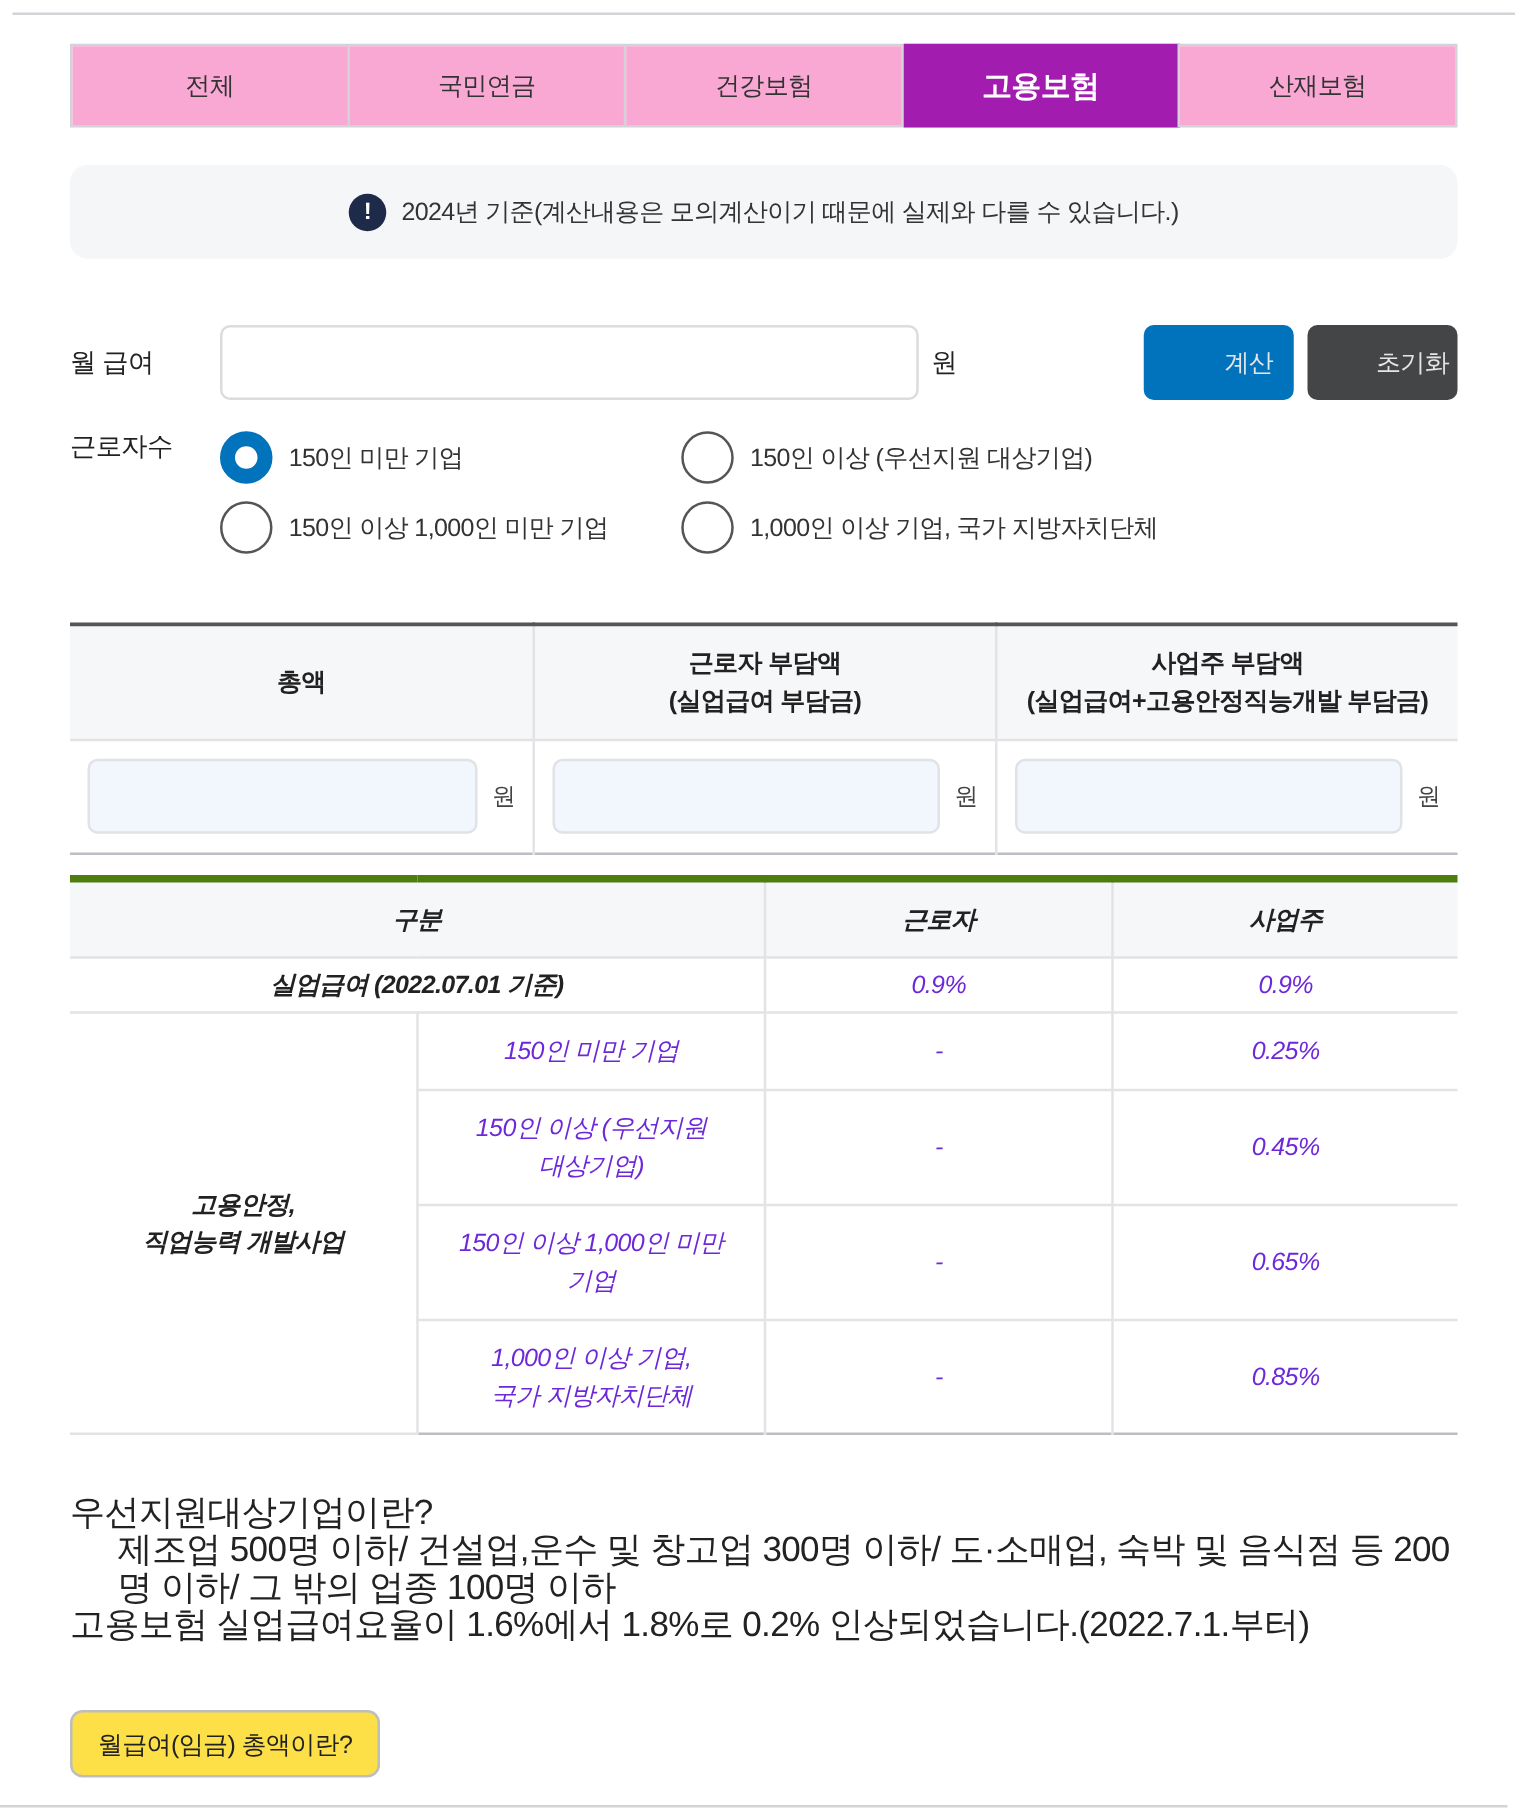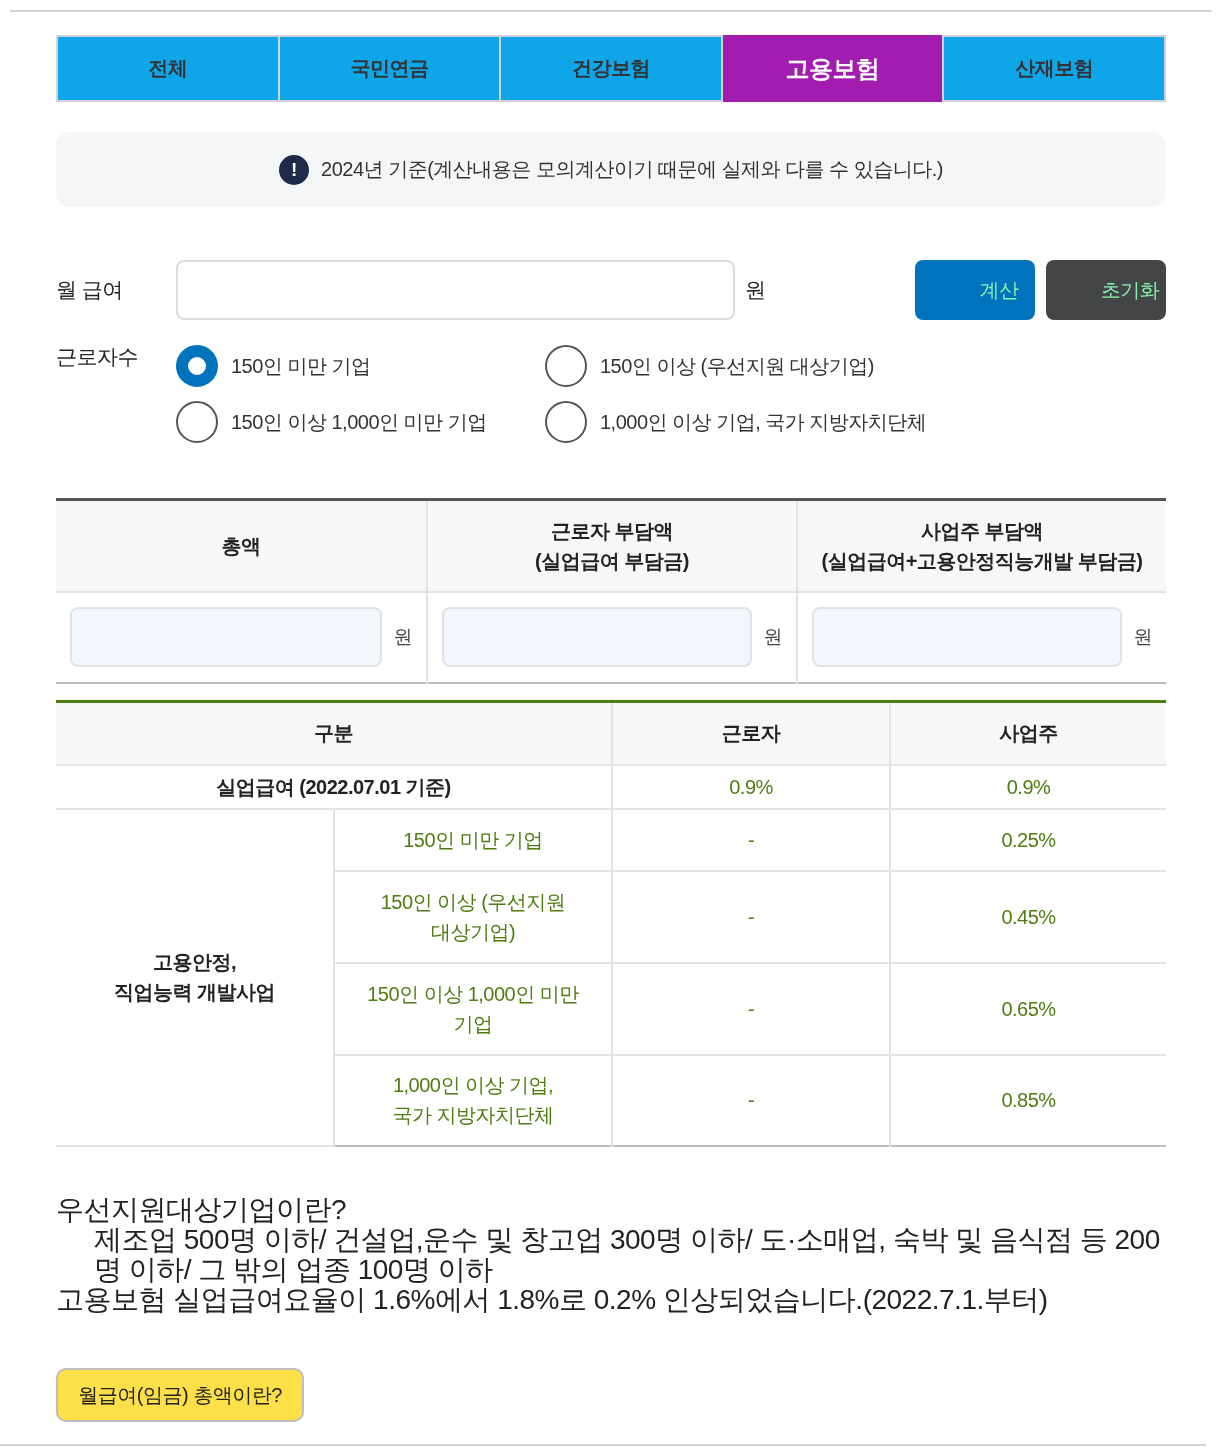--- a/index.html
+++ b/index.html
@@ -4,53 +4,53 @@
 <style>
   * { box-sizing: border-box; margin: 0; padding: 0; }
   html, body { width: 1232px; height: 1454px; background: #ffffff; overflow: hidden; }
   body { font-family: "Liberation Sans", "DejaVu Sans", sans-serif; color: #222222; position: relative; letter-spacing: -0.5px; }
 
   .top-rule { position: absolute; left: 10px; top: 10px; width: 1202px; height: 2px; background: #d4d4d8; }
   .bottom-rule { position: absolute; left: 0; top: 1444px; width: 1206px; height: 2px; background: #d4d4d8; }
 
   
   .tabs { position: absolute; left: 56px; top: 35px; width: 1110px; height: 67px; display: flex; border: 2px solid #d2d3d8; }
-  .tab { flex: 1; display: flex; align-items: center; justify-content: center; font-size: 20px; color: #333; border-right: 2px solid #d2d3d8; cursor: pointer; background: #0ea5e9; font-weight: bold; }
+  .tab { flex: 1; display: flex; align-items: center; justify-content: center; font-size: 20px; color: #333; border-right: 2px solid #d2d3d8; cursor: pointer; background: #f9a8d4; }
   .tab:last-child { border-right: none; }
   .tab.active { background: #a21caf; color: #fff; font-weight: bold; font-size: 24px; margin: -2px 0; }
 
   
   .notice { position: absolute; left: 56px; top: 132px; width: 1110px; height: 75px; background: #f5f6f7; border-radius: 14px; display: flex; align-items: center; justify-content: center; font-size: 20px; color: #333; }
   .notice-icon { width: 30px; height: 30px; border-radius: 50%; background: #1e2a4a; color: #fff; font-weight: bold; font-size: 19px; display: flex; align-items: center; justify-content: center; margin-right: 12px; letter-spacing: 0; }
 
   
   .label { position: absolute; font-size: 21px; color: #222; text-align: center; }
   .salary-input { position: absolute; left: 176px; top: 260px; width: 559px; height: 60px; border: 2px solid #dcdcdc; border-radius: 8px; background: #fff; font-size: 20px; padding: 0 14px; }
   .won-main { position: absolute; left: 745px; top: 276px; font-size: 21px; }
-  .btn { position: absolute; top: 260px; height: 60px; border-radius: 8px; color: #86efac; font-size: 20px; display: flex; align-items: center; justify-content: center; cursor: pointer; padding-left: 48px; }
+  .btn { position: absolute; top: 260px; height: 60px; border-radius: 8px; color: #e5e5e5; font-size: 20px; display: flex; align-items: center; justify-content: center; cursor: pointer; padding-left: 48px; }
   .btn-calc { left: 915px; width: 120px; background: #0073bc; }
   .btn-reset { left: 1046px; width: 120px; background: #444547; }
 
   .radio { position: absolute; display: flex; align-items: center; font-size: 20px; color: #333; cursor: pointer; }
   .radio-circle { width: 42px; height: 42px; border-radius: 50%; border: 2px solid #555; margin-right: 13px; background: #fff; flex-shrink: 0; }
   .radio-circle.checked { border: 12px solid #0073bc; }
 
   
   table { border-collapse: collapse; position: absolute; left: 56px; width: 1110px; }
   .res-table { top: 498px; border-top: 3px solid #555; border-bottom: 2px solid #bcbec4; }
   .res-table th { background: #f6f7f9; height: 92px; font-size: 20px; font-weight: bold; color: #222; border-right: 2px solid #e3e3e6; border-bottom: 2px solid #e3e3e6; line-height: 30px; }
   .res-table th:last-child, .res-table td:last-child { border-right: none; margin-left: 16px; }
   .res-table td { height: 91px; border-right: 2px solid #e3e3e6; padding: 0 14px; }
   .out-wrap { display: flex; align-items: center; }
   .out-box { flex: 1; height: 60px; border: 2px solid #e0e2e6; border-radius: 8px; background: #f2f7fd; }
   .out-won { width: 30px; text-align: right; font-size: 19px; color: #444; }
 
-  .rate-table { top: 700px; border-top: 3px solid #4d7c0f; border-bottom: 2px solid #bcbec4; }
+  .rate-table { top: 700px; border-top: 6px solid #4d7c0f; border-bottom: 2px solid #bcbec4; font-style: italic; }
   .rate-table th { background: #f6f7f9; height: 63px; font-size: 20px; font-weight: bold; border-right: 2px solid #e3e3e6; border-bottom: 2px solid #e3e3e6; }
-  .rate-table td { text-align: center; font-size: 20px; color: #4d7c0f; border-right: 2px solid #e3e3e6; border-bottom: 2px solid #e3e3e6; line-height: 30px; }
+  .rate-table td { text-align: center; font-size: 20px; color: #6d28d9; border-right: 2px solid #e3e3e6; border-bottom: 2px solid #e3e3e6; line-height: 30px; }
   .rate-table tr:last-child td { border-bottom: none; }
   .rate-table th:last-child, .rate-table td:last-child { border-right: none; }
   .rate-table td.bold { font-weight: bold; color: #222; }
 
   
   .notes { position: absolute; left: 56px; top: 1195px; width: 1110px; font-size: 28px; color: #222; line-height: 30px; }
   .notes .indent { padding-left: 38px; }
   .info-btn { position: absolute; left: 56px; top: 1368px; width: 248px; height: 54px; border: 2px solid #bdbdbd; border-radius: 10px; background: #fde047; font-size: 20px; display: flex; align-items: center; justify-content: center; color: #222; cursor: pointer; }
 </style>
 </head>

